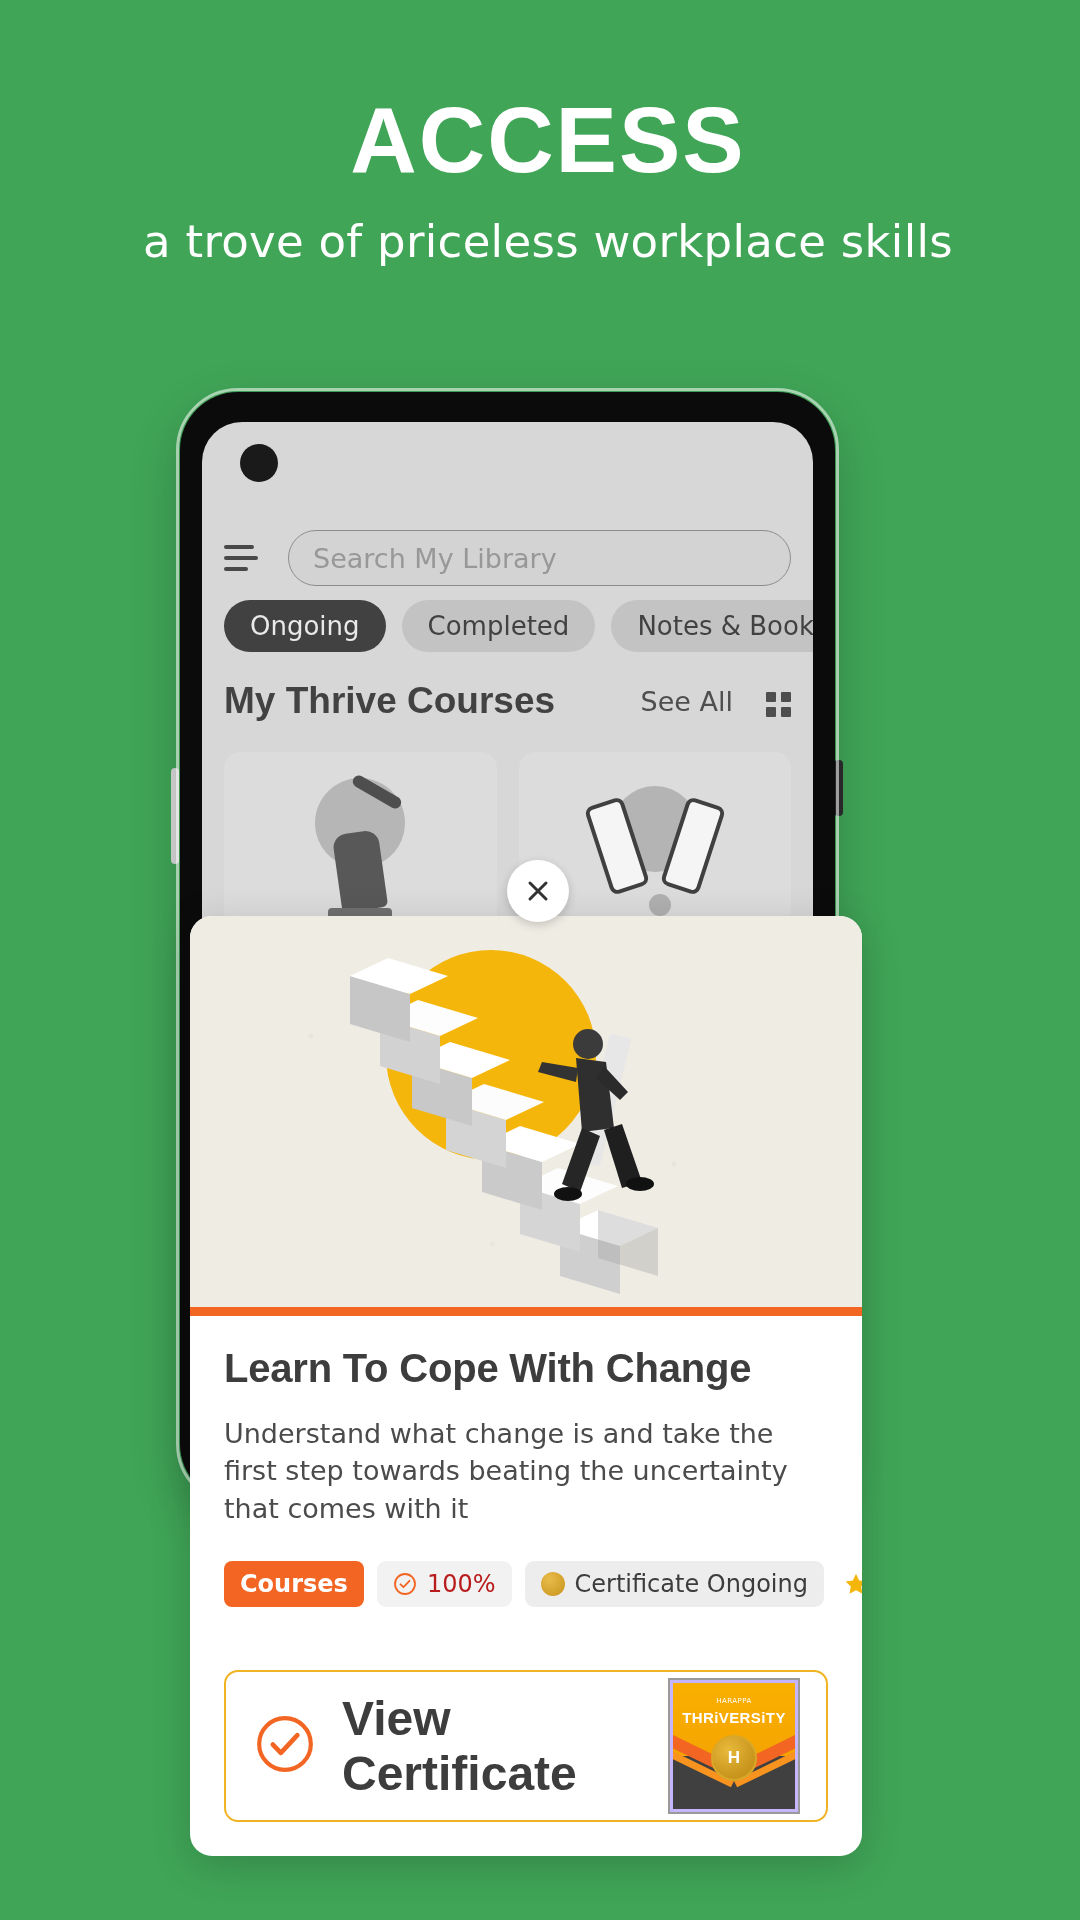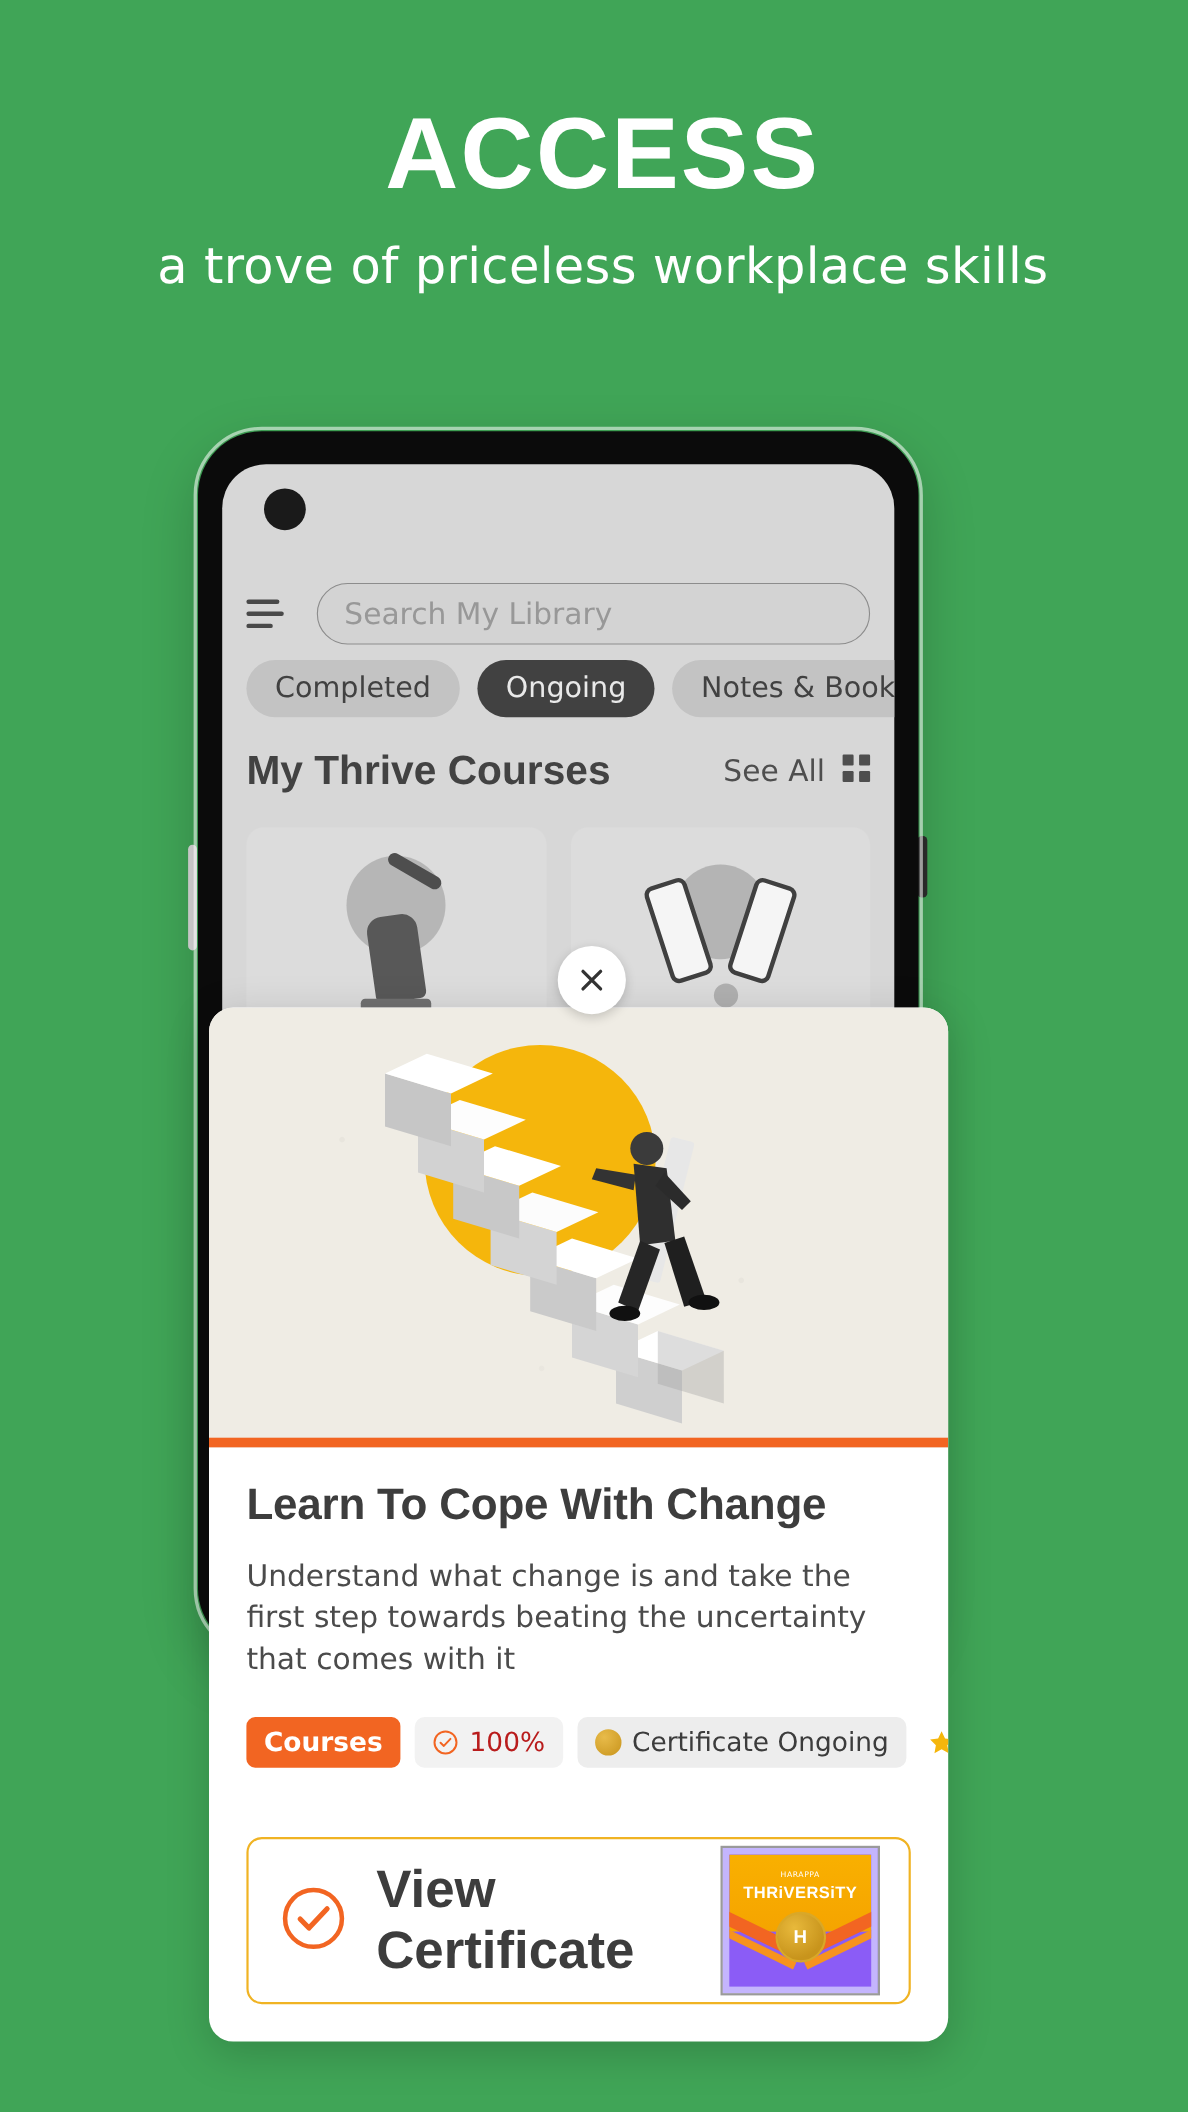--- a/index.html
+++ b/index.html
@@ -117,21 +117,21 @@
   .pill.active { background: #3c3c3c; color: #f2f2f2; }
 
   .section-head {
     position: absolute; left: 22px; right: 22px; top: 258px;
     display: flex; align-items: center; justify-content: space-between;
   }
   .section-title {
     font-size: 37px; font-weight: 700; color: #3d3d3d;
     font-family: "Liberation Sans", sans-serif;
   }
-  .section-right { display: flex; align-items: flex-start; gap: 16px; }
+  .section-right { display: flex; align-items: flex-end; gap: 33px; }
   .see-all { font-size: 27px; color: #4a4a4a; font-family: "DejaVu Sans", sans-serif; }
   .grid-icon { display: grid; grid-template-columns: 10px 10px; grid-template-rows: 10px 10px; gap: 5px; }
   .grid-icon i { background: #4a4a4a; display: block; border-radius: 1px; }
 
   .course-row {
     position: absolute; left: 22px; right: 22px; top: 330px;
     display: flex; gap: 22px;
   }
   .course-thumb {
     flex: 1 1 0; height: 200px;
@@ -252,24 +252,24 @@
     padding: 0 28px;
   }
   .check-circle { flex: 0 0 auto; }
   .cert-label {
     margin-left: 26px;
     font-size: 48px; font-weight: 700; color: #3d3d3d;
     font-family: "Liberation Sans", sans-serif;
   }
   .cert-thumb {
     margin-left: auto;
-    width: 141px; height: 132px;
-    border: 6px solid #c4b5fd;
+    width: 128px; height: 132px;
+    border: 3px solid #c4b5fd;
     outline: 2px solid #9a9a9a;
-    background: #8b5cf6;
+    background: #404040;
     position: relative; overflow: hidden;
     flex: 0 0 auto;
   }
   .ct-top { position: absolute; left:0; top:0; width: 100%; height: 58%;
             background: linear-gradient(180deg,#F9B000,#F5A400); }
   .ct-brand { position: absolute; left: 0; top: 14px; width: 100%; text-align: center;
               font-size: 7px; color: #fff; letter-spacing: .5px;
               font-family: "DejaVu Sans", sans-serif; }
   .ct-title { position: absolute; left: 0; top: 26px; width: 100%; text-align: center;
               font-size: 15px; font-weight: 700; color: #fff; letter-spacing: .4px;
@@ -308,22 +308,22 @@
       <div class="topbar">
         <div class="hamburger">
           <span></span>
           <span></span>
           <span></span>
         </div>
         <div class="searchbar">Search My Library</div>
       </div>
 
       <div class="pills">
+        <div class="pill active">Ongoing</div>
         <div class="pill">Completed</div>
-        <div class="pill active">Ongoing</div>
         <div class="pill">Notes &amp; Bookmarks</div>
       </div>
 
       <div class="section-head">
         <div class="section-title">My Thrive Courses</div>
         <div class="section-right">
           <div class="see-all">See All</div>
           <div class="grid-icon">
             <i></i>
             <i></i>

